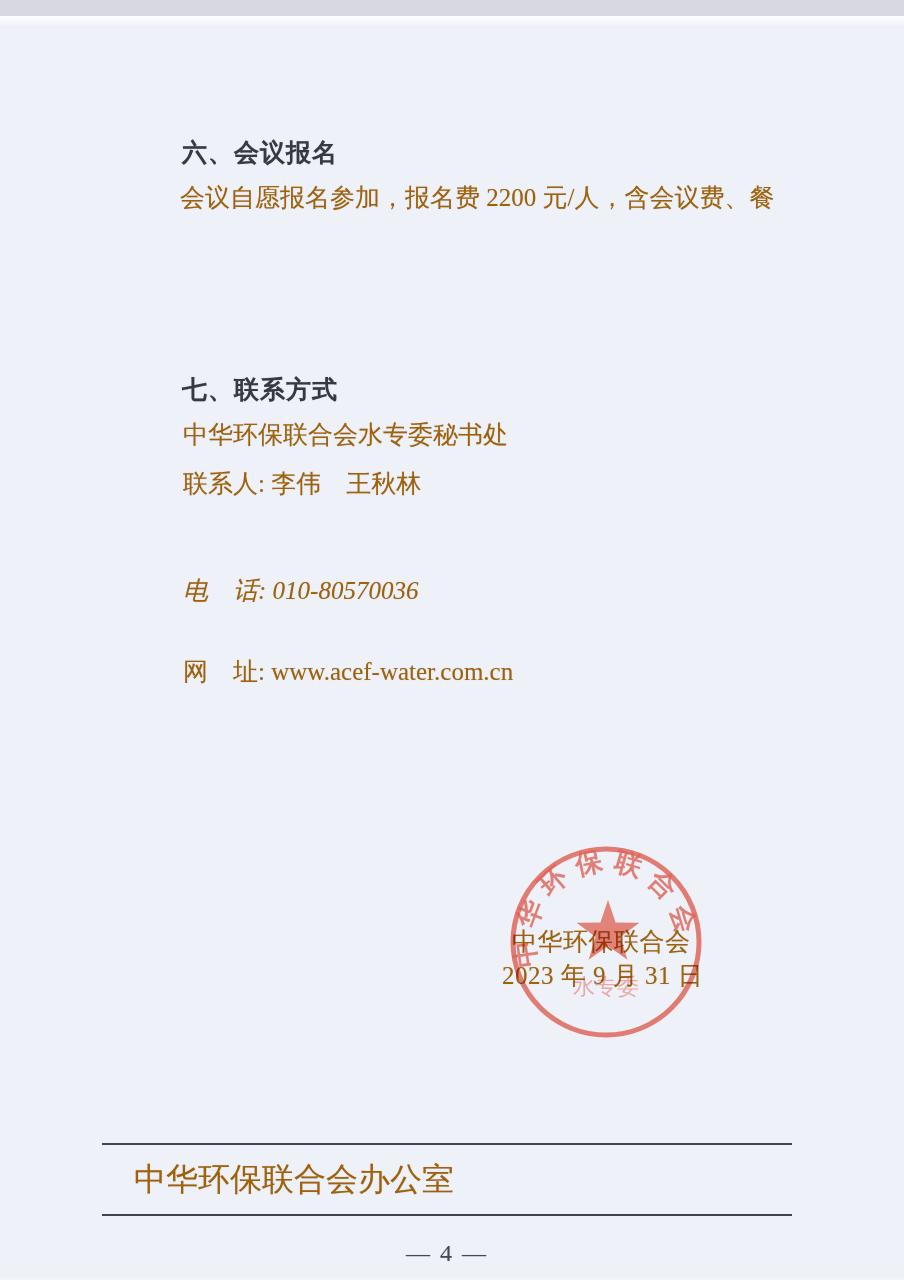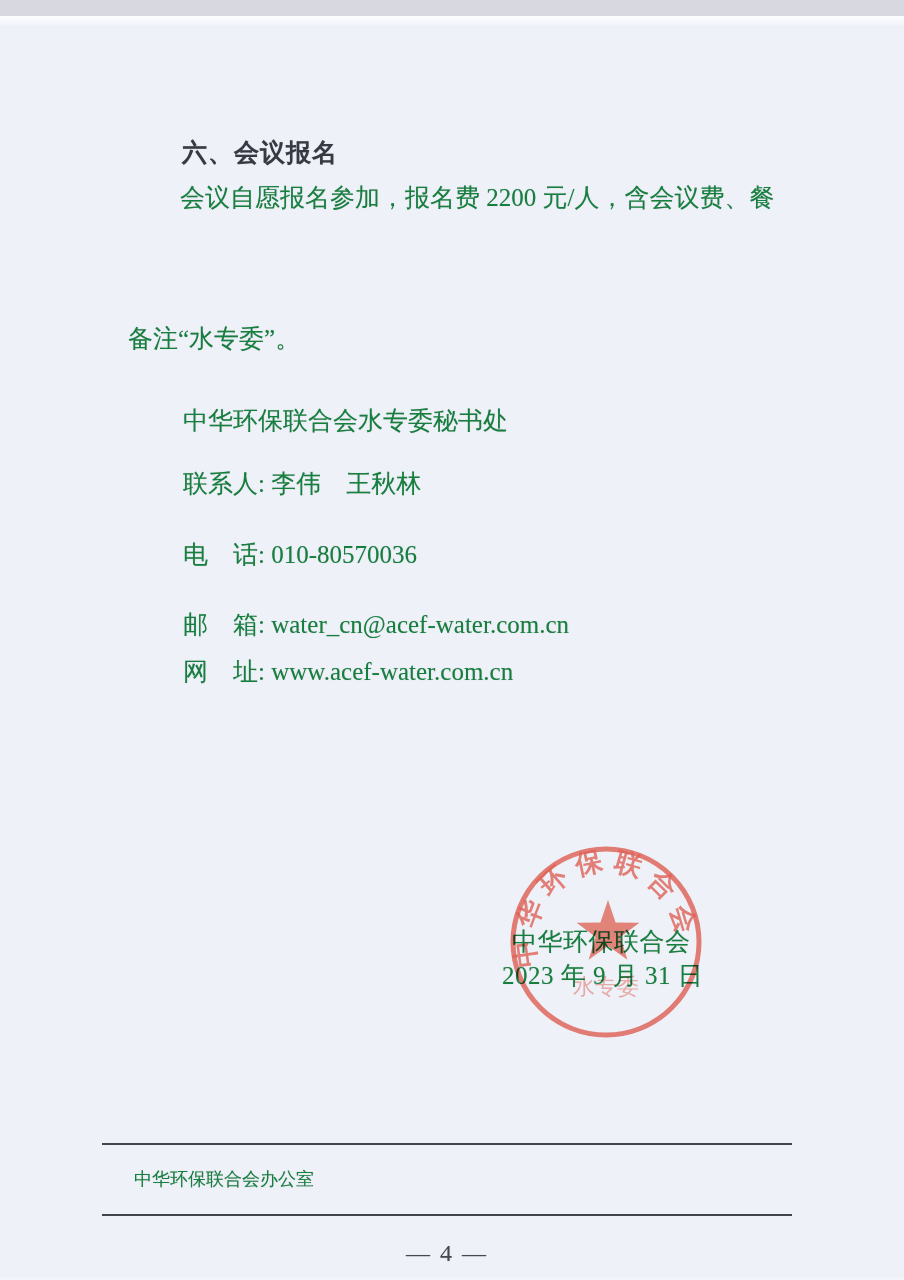--- a/index.html
+++ b/index.html
@@ -19,35 +19,35 @@
   .scan-band-bottom{
     position:absolute;left:0;top:1261px;width:904px;height:19px;
     background:linear-gradient(to bottom,#f3f4fa,#fdfdfe);
   }
   .tline{
     position:absolute;
     white-space:pre;
     font-size:25px;
     line-height:30px;
     height:30px;
-    color:#15803d;
+    color:#a16207;
     text-shadow:0 0 1px rgba(70,74,82,.30);
   }
   .heading{
     font-weight:bold;
     color:#363941;
     letter-spacing:1px;
     text-shadow:0 0 1px rgba(54,57,65,.35);
   }
   .sig{letter-spacing:.5px;}
   .rule{
     position:absolute;left:102px;width:690px;height:2px;
     background:#3f434b;
   }
-  .footer-text{font-size:18px;}
+  .footer-text{font-size:32px;}
   .pagenum{
     position:absolute;left:102px;top:1224px;width:690px;
     text-align:center;font-size:24px;letter-spacing:2px;
     color:#45484f;text-shadow:0 0 1px rgba(70,74,82,.30);
   }
   .seal{
     position:absolute;left:506px;top:826px;width:200px;height:200px;
     mix-blend-mode:multiply;
     opacity:.92;
   }
@@ -56,27 +56,26 @@
 <body>
 
 <div class="page">
 
   <div class="scan-band-top"></div>
   <div class="scan-band-bottom"></div>
 
   <div class="tline heading" style="left:182px;top:122px;">六、会议报名</div>
 
   <div class="tline" style="left:180px;top:167px;">会议自愿报名参加，报名费 2200 元/人，含会议费、餐</div>
-  <div class="tline" style="left:128px;top:308px;">备注“水专委”。</div>
 
+  <div class="tline heading" style="left:182px;top:359px;">七、联系方式</div>
 
-  <div class="tline" style="left:183px;top:390px;text-align:right;">中华环保联合会水专委秘书处</div>
+  <div class="tline" style="left:183px;top:404px;text-align:right;">中华环保联合会水专委秘书处</div>
   <div class="tline" style="left:183px;top:453px;">联系人: 李伟　王秋林</div>
-  <div class="tline" style="left:183px;top:524px;">电　话: 010-80570036</div>
-  <div class="tline" style="left:183px;top:594px;">邮　箱: water_cn@acef-water.com.cn</div>
+  <div class="tline" style="left:183px;top:560px;font-style:italic;">电　话: 010-80570036</div>
   <div class="tline" style="left:183px;top:641px;">网　址: www.acef-water.com.cn</div>
 
 
   <div class="tline sig" style="left:512px;top:911px;">中华环保联合会</div>
   <div class="tline sig" style="left:502px;top:945px;">2023 年 9 月 31 日</div>
 
   <svg class="seal" viewBox="0 0 200 200">
     <circle cx="100" cy="100" r="93" fill="none" stroke="#ec5a49" stroke-width="5" opacity="0.82"></circle>
     <defs>
       <path id="sealArc" d="M 34 129 A 72 72 0 1 1 166 129" fill="none"></path>

